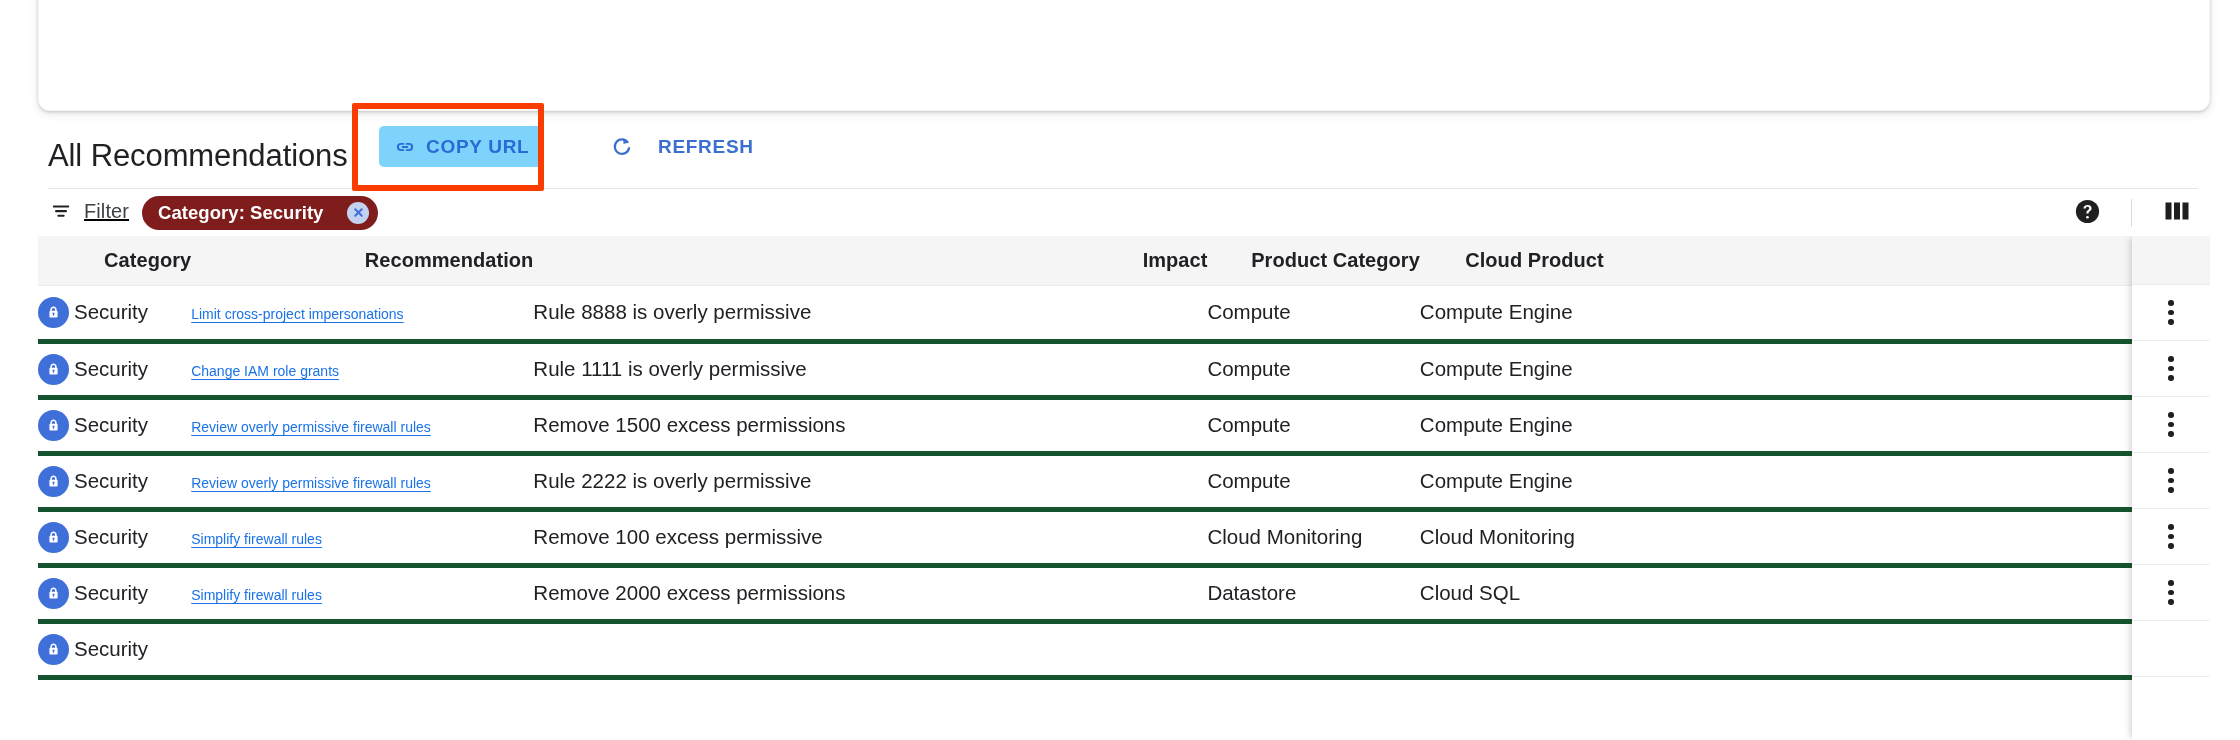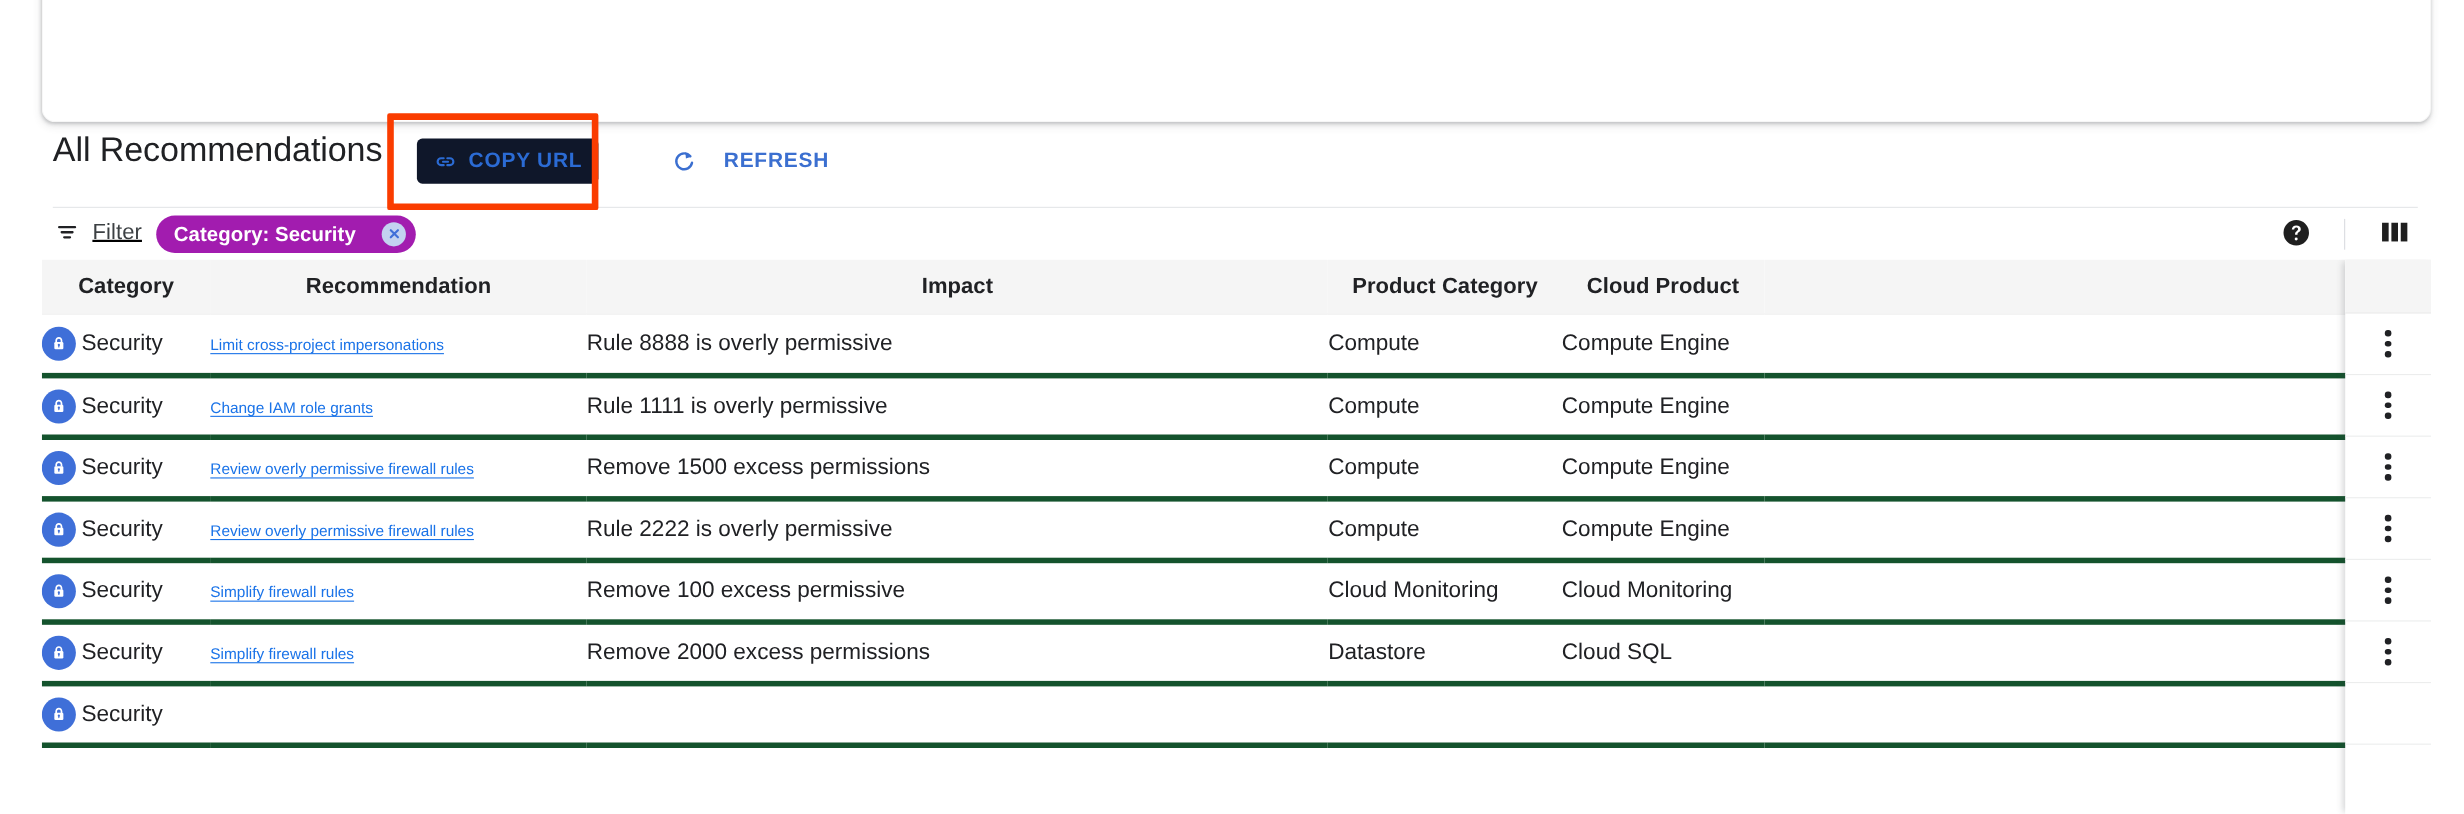--- a/index.html
+++ b/index.html
@@ -35,21 +35,21 @@
     position: absolute;
     left: 0; top: 64px;
     width: 100%;
     height: 44px;
     display: flex;
     align-items: center;
   }
   .page-title {
     position: absolute;
     left: 48px;
-    top: 118px;
+    top: 138px;
     font-size: 31px;
     font-weight: 400;
     color: #202124;
     letter-spacing: -0.1px;
     white-space: nowrap;
   }
   
   .highlight-box {
     position: absolute;
     left: 352px;
@@ -63,21 +63,21 @@
   }
   .copy-url-btn {
     position: absolute;
     left: 379px;
     top: 126px;
     height: 41px;
     display: flex;
     align-items: center;
     gap: 10px;
     padding: 0 15px;
-    background: #0f172a;
+    background: #7dd3fc;
     border: none;
     border-radius: 5px;
     color: #2b6bd4;
     font-size: 19px;
     font-weight: 600;
     letter-spacing: 0.7px;
     font-family: inherit;
     cursor: pointer;
     white-space: nowrap;
   }
@@ -135,21 +135,21 @@
     font-size: 20px;
     color: #3c4043;
     letter-spacing: 0.1px;
   }
   .chip {
     display: inline-flex;
     align-items: center;
     gap: 24px;
     height: 34px;
     padding: 0 9px 0 16px;
-    background: #a21caf;
+    background: #7f1d1d;
     border-radius: 17px;
     color: #ffffff;
     font-size: 18.5px;
     font-weight: 700;
     letter-spacing: 0.05px;
     cursor: pointer;
     white-space: nowrap;
   }
   .chip-close {
     width: 22px; height: 22px;
@@ -197,21 +197,21 @@
   table.rec-table {
     border-collapse: collapse;
     width: 2250px;
     table-layout: fixed;
     font-size: 20px;
   }
   table.rec-table thead th {
     background: #f5f5f5;
     height: 49px;
     padding: 0;
-    text-align: center;
+    text-align: right;
     font-weight: 700;
     font-size: 20px;
     color: #202124;
     letter-spacing: 0.05px;
     vertical-align: middle;
     white-space: nowrap;
     border-bottom: 1px solid #ececec;
   }
   table.rec-table tbody td {
     height: 56px;

